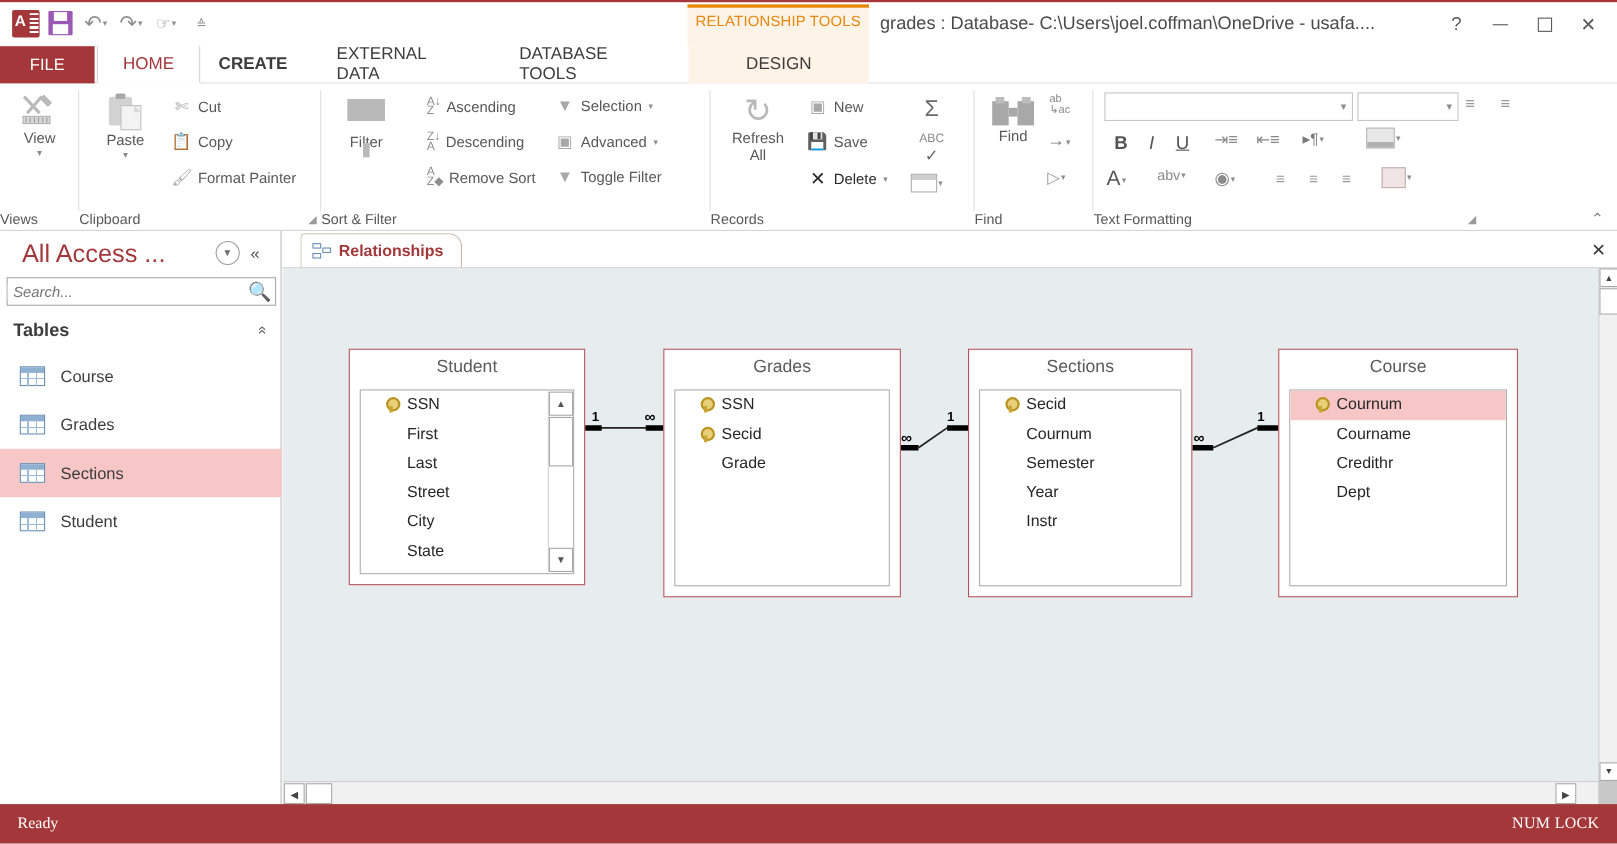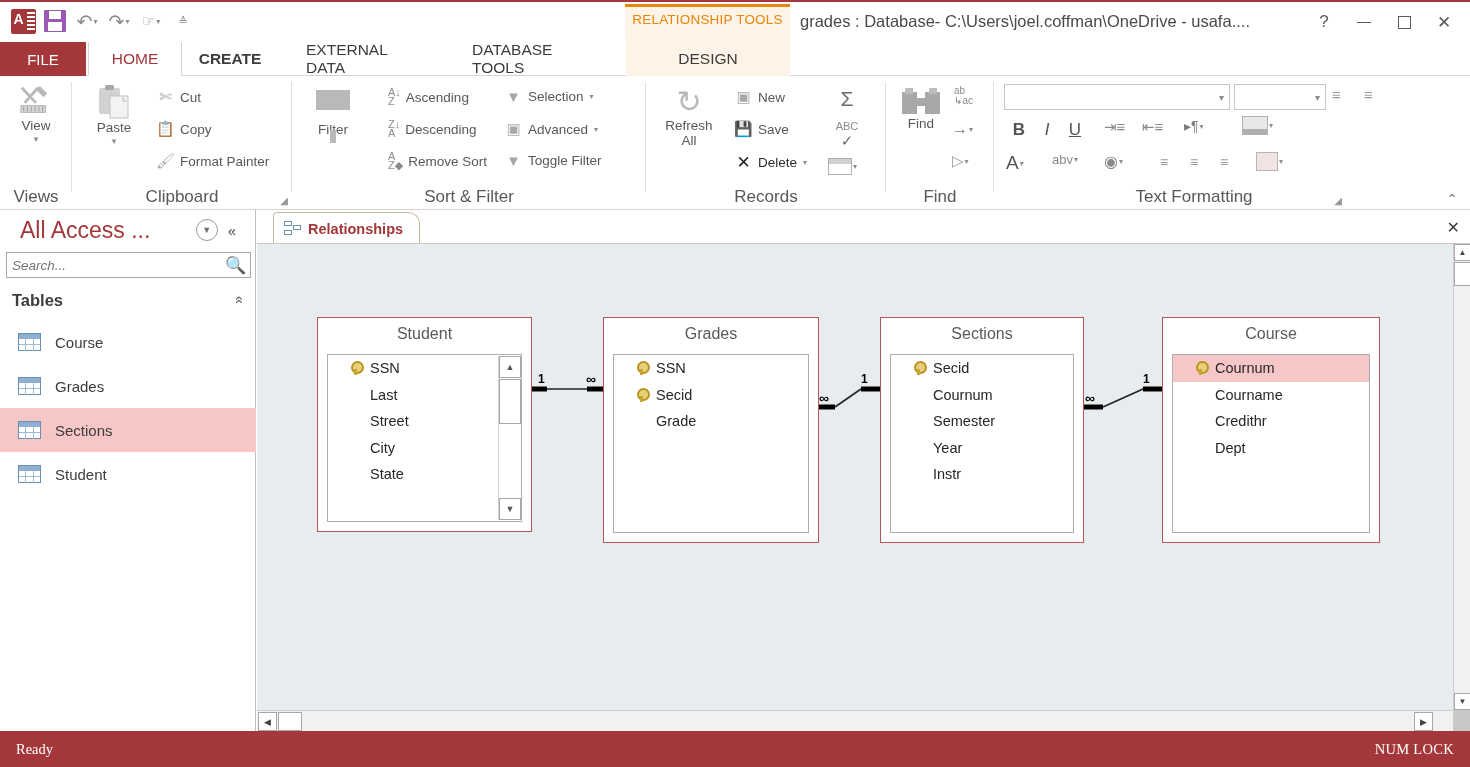--- a/index.html
+++ b/index.html
@@ -73,22 +73,22 @@
   .rtab.active { background: #fff; color: #a4373a; border: 1px solid #d4d4d4; border-bottom: 1px solid #fff; border-top: none; }
   .rtab.ctx { background: #fdf3e7; color: #3c3c3c; }
 
   
   .ribbon {
     position: absolute; left: 0; top: 76px; width: 1470px; height: 134px;
     background: #ffffff; border-bottom: 1px solid #d4d4d4;
   }
   .rgroup { position: absolute; top: 0; height: 133px; }
   .rgroup-title {
-    position: absolute; bottom: 2px; width: 100%; text-align: center;
-    font-size: 17px; color: #585858;
+    position: absolute; bottom: 2px; width: 100%; text-align: left;
+    font-size: 13px; color: #585858;
   }
   .rgroup-sep { position: absolute; top: 6px; width: 1px; height: 110px; background: #e0e0e0; }
   .dlg-launcher { position: absolute; bottom: 3px; right: 4px; font-size: 10px; color: #9a9a9a; cursor: pointer; }
 
   .bigbtn {
     position: absolute; display: flex; flex-direction: column; align-items: center;
     cursor: pointer; color: #585858; font-size: 13.5px;
   }
   .bigbtn .gly { font-size: 30px; line-height: 32px; color: #b9b9b9; }
   .smrow { position: absolute; display: flex; align-items: center; gap: 5px; cursor: pointer; font-size: 13.5px; color: #585858; }
@@ -593,20 +593,24 @@
 
       <div class="rtbl" style="left:60px;top:73px;width:215px;height:215px;">
         <div class="rtbl-title">Student</div>
         <div class="rtbl-fields">
           <div class="rfield">
               <span class="keyico"></span>
               <span>SSN</span>
             </div>
           <div class="rfield">
               <span class="keyspace"></span>
+              <span>First</span>
+            </div>
+          <div class="rfield">
+              <span class="keyspace"></span>
               <span>Last</span>
             </div>
           <div class="rfield">
               <span class="keyspace"></span>
               <span>Street</span>
             </div>
           <div class="rfield">
               <span class="keyspace"></span>
               <span>City</span>
             </div>

